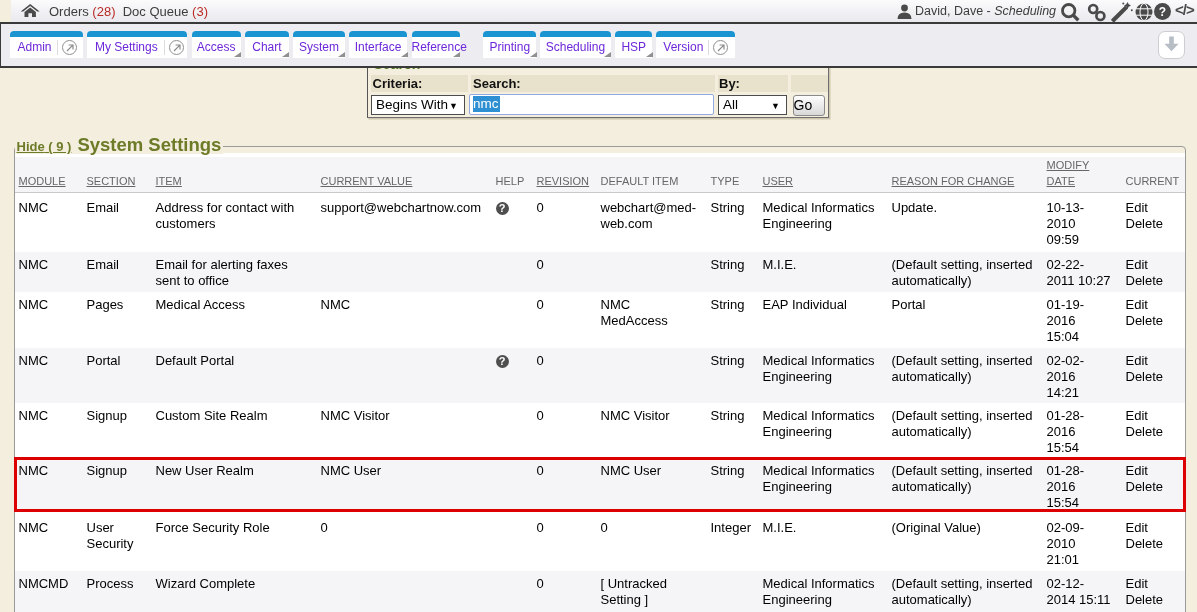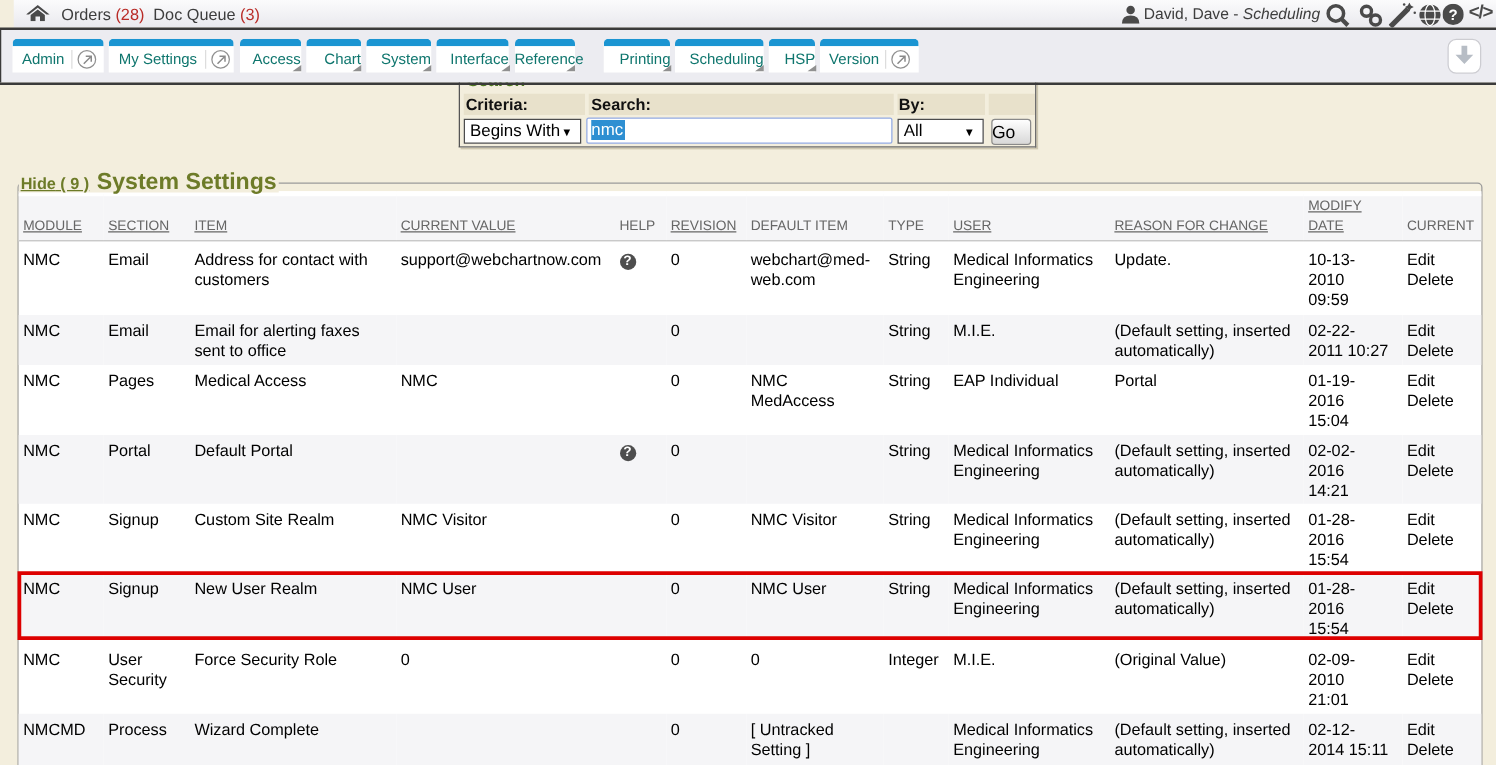--- a/index.html
+++ b/index.html
@@ -11,22 +11,22 @@
   background:linear-gradient(#fbfbfc,#e9e9ee); }
 #topline { position:absolute; z-index:30; left:0; top:21.5px; width:1197px; height:2px; background:#3a3a3a; }
 .tb { position:absolute; font-size:13px; color:#3d3d3d; top:3.5px; }
 .red { color:#b92b27; }
 
 
 #tabbar { position:absolute; left:0; top:23.5px; z-index:15; width:1197px; height:42px;
   background:#ececf1; border-left:1.5px solid #3a3a3a; }
 #tabline { position:absolute; z-index:25; left:0; top:65.5px; width:1197px; height:2.5px; background:#3a3a3a; }
 .tab { position:absolute; top:30.5px; z-index:20; height:27px; background:#fff; border-radius:4px 4px 0 0;
-  border-top:6.5px solid #1b95d2; font-size:12px; color:#0f766e; }
-.tab .lbl { position:absolute; left:0; right:0; top:3.5px; text-align:right; }
+  border-top:6.5px solid #1b95d2; font-size:12px; color:#6d28d9; }
+.tab .lbl { position:absolute; left:0; right:0; top:3.5px; text-align:center; }
 .tab .tri { position:absolute; right:-0.5px; bottom:1px; width:0; height:0;
   border-left:7px solid transparent; border-bottom:5.5px solid #909090; }
 .tdiv { position:absolute; top:3px; bottom:3px; width:1px; background:#ddd; }
 .circ { position:absolute; top:3px; width:15px; height:15px; border:1.4px solid #909090;
   border-radius:50%; }
 .circ svg { position:absolute; left:2px; top:2px; }
 #dlbtn { position:absolute; left:1157.5px; top:30.5px; z-index:20; width:27px; height:28.5px;
   background:#fff; border:1.5px solid #cdcdd2; border-radius:7px; }
 
 

